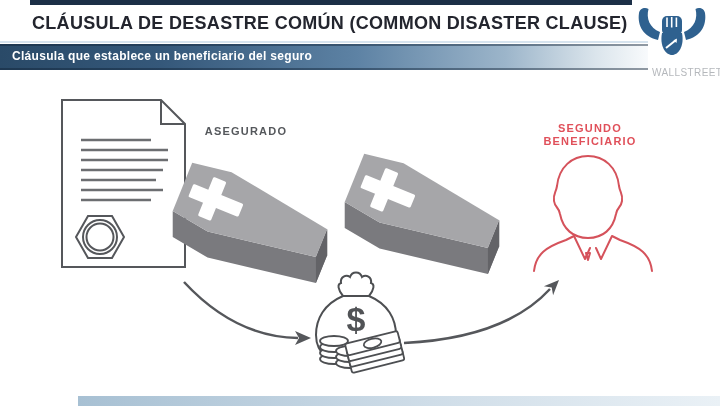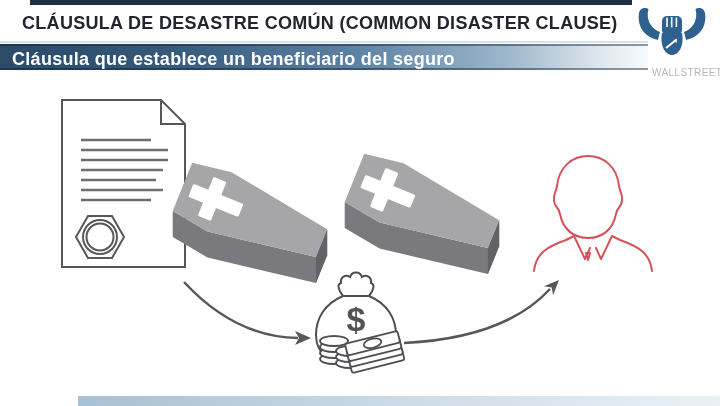--- a/index.html
+++ b/index.html
@@ -2,32 +2,32 @@
 <html><head>
 <meta charset="utf-8">
 <style>
   html,body{margin:0;padding:0;background:#fff;}
   .canvas{
     position:relative;width:720px;height:406px;background:#ffffff;
     font-family:"Liberation Sans", sans-serif;overflow:hidden;
   }
   .top-bar{position:absolute;left:30px;top:0;width:602px;height:5px;background:#1c2f47;}
   .main-title{
-    position:absolute;left:22px;top:13px;width:640px;
+    position:absolute;left:32px;top:13px;width:640px;
     font-size:18px;font-weight:bold;letter-spacing:.3px;color:#23252e;white-space:nowrap;
   }
   .subtitle-topline{position:absolute;left:0;top:41px;width:648px;height:2px;background:#d6e3ee;}
   .subtitle-bar{
     position:absolute;left:0;top:44px;width:648px;height:26px;
     background:linear-gradient(90deg,#2a4a68 0%,#35587a 25%,#5d82a4 55%,#9cb5ca 78%,#dbe5ec 92%,#f8fafc 100%);
     box-shadow:inset 0 2px 0 rgba(16,34,54,.45), inset 0 -2px 0 rgba(16,34,54,.45);
   }
   .subtitle-text{
     position:absolute;left:12px;top:5px;color:#ffffff;
-    font-size:18px;font-weight:bold;letter-spacing:.3px;white-space:nowrap;
+    font-size:12px;font-weight:bold;letter-spacing:.3px;white-space:nowrap;
   }
   .logo{position:absolute;left:616px;top:2px;width:100px;height:80px;}
   .logo-bull{position:absolute;left:20px;top:2px;}
   .logo-text{position:absolute;left:0;top:65px;width:98px;text-align:right;font-size:10px;letter-spacing:.4px;white-space:nowrap;}
   .logo-text .lt1{color:#b5b8bc;font-weight:normal;margin-left:36px;}
   .logo-text .lt2{color:#5d6d7c;font-weight:bold;}
   .diagram{position:absolute;left:0;top:0;width:720px;height:406px;}
   .lbl{
     position:absolute;text-align:center;font-weight:bold;
     font-size:11px;letter-spacing:1.2px;line-height:13px;color:#55585c;
@@ -144,15 +144,17 @@
     </g>
 
     <g stroke="#d5525b" stroke-width="2" fill="none" stroke-linecap="round" stroke-linejoin="round">
       <path d="M588,156 C572,156 559,167 557,186 C556,193 553,193 554,201 C555,208 559,207 560,214 C563,229 573,238 588,238 C603,238 613,229 616,214 C617,207 621,208 622,201 C623,193 620,193 619,186 C617,167 604,156 588,156 Z"></path>
       <path d="M534,271 C536,254 546,247 566,240 L574,236 L585,259 L590,248"></path>
       <path d="M652,271 C650,254 640,247 620,240 L612,236 L601,259 L596,248"></path>
       <path d="M586,253 L590,253 L588,260 Z"></path>
     </g>
   </svg>
 
+  <div class="lbl" style="left:186px;top:125px;width:120px;">ASEGURADO</div>
+  <div class="lbl red" style="left:530px;top:122px;width:120px;">SEGUNDO BENEFICIARIO</div>
 
   <div class="bottom-bar"></div>
 </div>
 
 </body></html>

